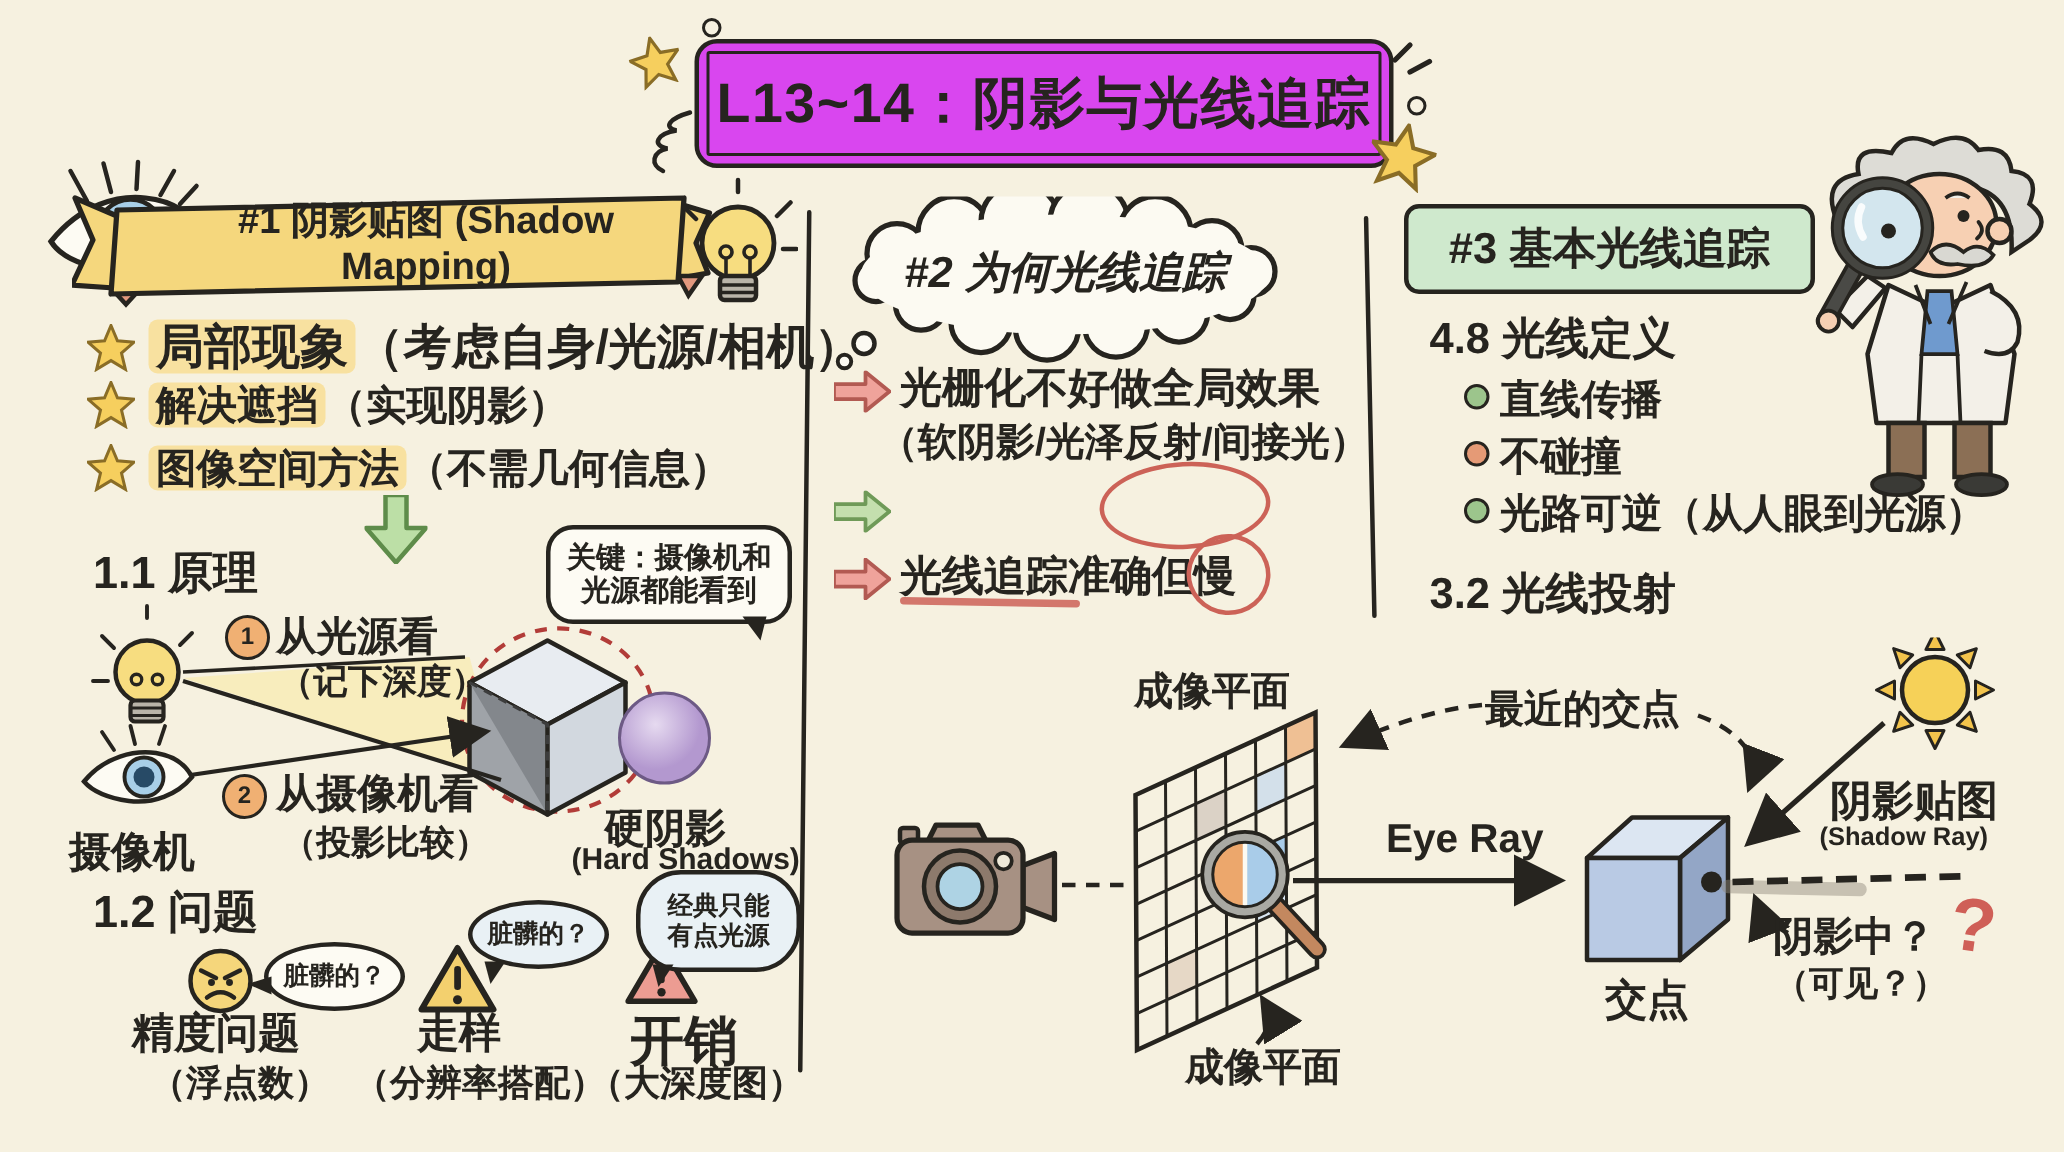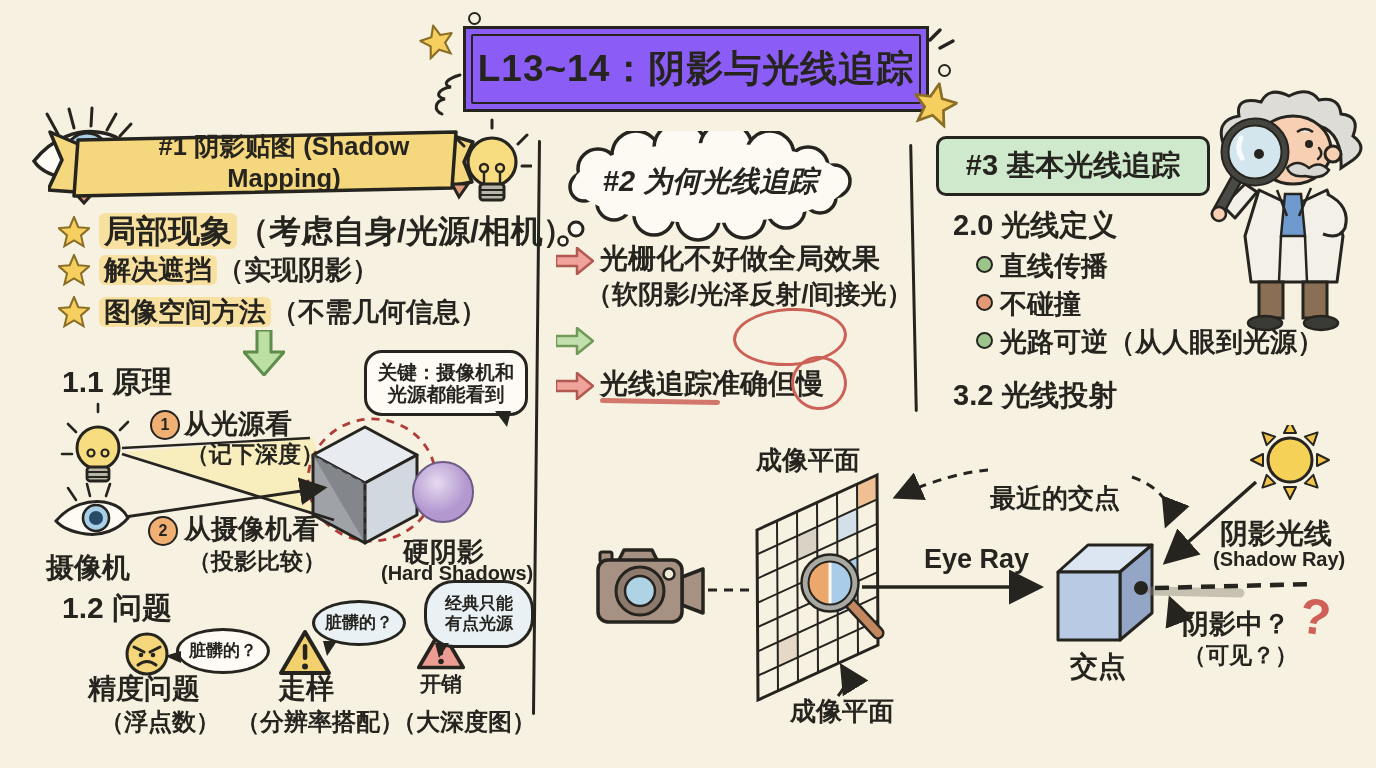--- a/index.html
+++ b/index.html
@@ -25,21 +25,21 @@
   .divider{position:absolute;width:3px;background:#26241f;border-radius:3px;}
   .redring{position:absolute;border:3.5px solid #cc6257;border-radius:50%;}
   .dot{display:inline-block;width:13px;height:13px;border-radius:50%;border:2.5px solid #26241f;}
   .ring{position:absolute;border:2.5px solid #26241f;border-radius:50%;width:9px;height:9px;}
 </style>
 </head>
 <body>
 
 <div id="canvas">
 
-  <div class="abs" style="left:463px;top:26px;width:460px;height:80px;border:3.5px solid #26241f;background:#8b5cf6;border-radius:0;">
+  <div class="abs" style="left:463px;top:26px;width:460px;height:80px;border:3.5px solid #26241f;background:#d946ef;border-radius:15px;">
     <div class="abs ctr" style="left:5px;top:5px;right:5px;bottom:5px;border:2px solid #26241f;border-radius:2px;">
       <span style="font-size:37px;letter-spacing:1px;">L13~14：阴影与光线追踪</span>
     </div>
   </div>
   <svg class="abs" style="left:420px;top:24px;transform:rotate(-14deg);" width="34" height="34" viewBox="0 0 32 32">
     <path d="M16,1 20.3,11.2 31.4,12.1 23,19.4 25.6,30.2 16,24.4 6.4,30.2 9,19.4 0.6,12.1 11.7,11.2 Z" fill="#f6cf5e" stroke="#8a6d26" stroke-width="2"></path>
   </svg>
   <div class="ring" style="left:468px;top:12px;"></div>
   <svg class="abs" style="left:428px;top:72px;" width="38" height="46" viewBox="0 0 38 46">
     <path d="M32,3 C18,7 14,13 23,15 C10,17 6,25 17,27 C7,29 5,38 14,42" fill="none" stroke="#26241f" stroke-width="3" stroke-linecap="round"></path>
@@ -181,21 +181,21 @@
   <div class="abs" style="left:278px;top:670px;font-size:28px;">走样</div>
   <div class="abs" style="left:236px;top:706px;font-size:24px;">（分辨率搭配）</div>
 
   <svg class="abs" style="left:416px;top:626px;" width="50" height="46" viewBox="0 0 54 48">
     <polygon points="27,3 51,44 3,44" fill="#ec9c92" stroke="#26241f" stroke-width="4" stroke-linejoin="round"></polygon>
     <rect x="24.8" y="15" width="4.5" height="16" rx="2.2" fill="#26241f"></rect>
       <circle cx="27" cy="37.5" r="3" fill="#26241f"></circle>
   </svg>
   <div class="bubble blue pre tail-bl" style="left:424px;top:580px;width:104px;height:62px;border-radius:30px;">经典只能
 有点光源</div>
-  <div class="abs" style="left:420px;top:670px;font-size:21px;">开销</div>
+  <div class="abs" style="left:420px;top:670px;font-size:36px;">开销</div>
   <div class="abs" style="left:392px;top:706px;font-size:24px;">（大深度图）</div>
 
   <div class="divider" style="left:535px;top:140px;height:575px;transform:rotate(0.6deg);"></div>
   <div class="divider" style="left:912px;top:144px;height:268px;transform:rotate(-1.2deg);"></div>
 
   <svg class="abs" style="left:556px;top:131px;" width="308" height="118" viewBox="0 0 308 118">
     <g fill="#fcfaf2" stroke="#26241f" stroke-width="3.5">
       <circle cx="42" cy="38" r="20"></circle>
         <circle cx="80" cy="24" r="24"></circle>
         <circle cx="124" cy="17" r="26"></circle>
@@ -265,21 +265,21 @@
       <path d="M44,92 L24,128" stroke="#4a4a46" stroke-width="8" stroke-linecap="round"></path>
       <circle cx="62" cy="66" r="30" fill="#d3e6ee" stroke="#454540" stroke-width="7"></circle>
       <circle cx="62" cy="66" r="33.5" fill="none" stroke="#26241f" stroke-width="2"></circle>
       <circle cx="62" cy="66" r="26.5" fill="none" stroke="#26241f" stroke-width="2"></circle>
       <circle cx="66" cy="68" r="5" fill="#26241f"></circle>
       <path d="M48,52 Q43,62 49,72" fill="none" stroke="#ffffff" stroke-width="5" stroke-linecap="round" opacity="0.85"></path>
       <circle cx="26" cy="128" r="7" fill="#f7d0b3" stroke="#26241f" stroke-width="2.5"></circle>
     </g>
   </svg>
 
-  <div class="abs" style="left:953px;top:206px;font-size:29px;">2.0 光线定义</div>
+  <div class="abs" style="left:953px;top:206px;font-size:29px;">4.8 光线定义</div>
   <span class="dot abs" style="left:976px;top:256px;background:#9cc58c;"></span>
   <div class="abs" style="left:1000px;top:248px;font-size:27px;">直线传播</div>
   <span class="dot abs" style="left:976px;top:294px;background:#e59a76;"></span>
   <div class="abs" style="left:1000px;top:286px;font-size:27px;">不碰撞</div>
   <span class="dot abs" style="left:976px;top:332px;background:#9cc58c;"></span>
   <div class="abs" style="left:1000px;top:324px;font-size:27px;">光路可逆（从人眼到光源）</div>
   <div class="abs" style="left:953px;top:376px;font-size:29px;">3.2 光线投射</div>
 
   <svg class="abs" style="left:540px;top:425px;" width="836" height="343" viewBox="0 0 836 343">
     <defs>
@@ -357,21 +357,21 @@
 
     <path d="M448,45 C424,47 394,55 358,71" fill="none" stroke="#26241f" stroke-width="3" stroke-dasharray="9 7" marker-end="url(#ah2)"></path>
     <path d="M592,52 C620,62 634,80 627,98" fill="none" stroke="#26241f" stroke-width="3" stroke-dasharray="9 7" marker-end="url(#ah2)"></path>
     <path d="M652,197 Q636,189 631,176" fill="none" stroke="#26241f" stroke-width="3" marker-end="url(#ah2)"></path>
     <path d="M298,271 Q311,256 303,243" fill="none" stroke="#26241f" stroke-width="3" marker-end="url(#ah2)"></path>
   </svg>
 
   <div class="abs" style="left:756px;top:443px;font-size:26px;">成像平面</div>
   <div class="abs" style="left:790px;top:694px;font-size:26px;">成像平面</div>
   <div class="abs" style="left:924px;top:544px;font-size:27px;">Eye Ray</div>
-  <div class="abs" style="left:990px;top:455px;font-size:26px;margin-top:26px;">最近的交点</div>
-  <div class="abs" style="left:1220px;top:515px;font-size:28px;">阴影光线</div>
-  <div class="abs" style="left:1213px;top:548px;font-size:20px;">(Shadow Ray)</div>
+  <div class="abs" style="left:990px;top:455px;font-size:26px;">最近的交点</div>
+  <div class="abs" style="left:1220px;top:515px;font-size:28px;">阴影贴图</div>
+  <div class="abs" style="left:1213px;top:548px;font-size:17px;">(Shadow Ray)</div>
   <div class="abs" style="left:1070px;top:648px;font-size:28px;">交点</div>
   <div class="abs" style="left:1182px;top:606px;font-size:27px;">阴影中？</div>
   <div class="abs" style="left:1183px;top:640px;font-size:23px;">（可见？）</div>
   <div class="abs" style="left:1300px;top:588px;font-size:50px;color:#cf5f57;transform:rotate(8deg);">?</div>
 
 </div>
 
 </body></html>

